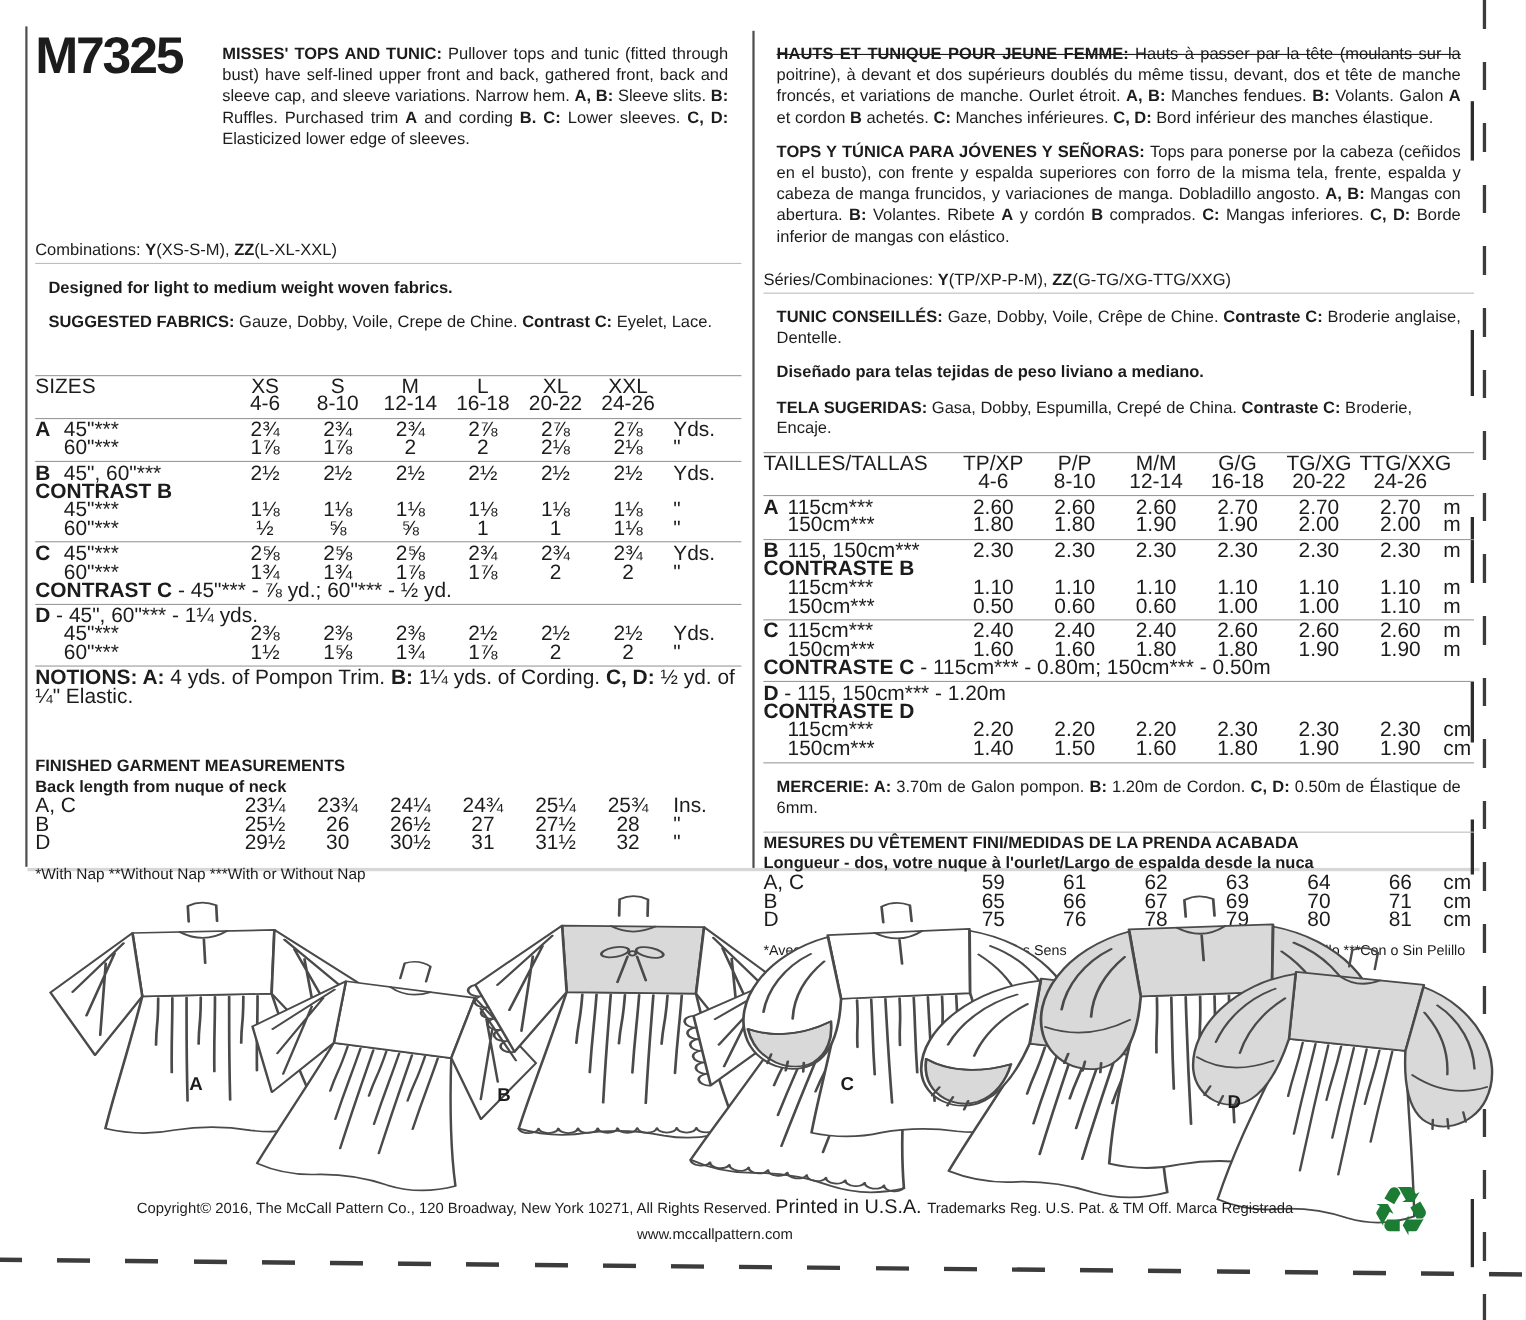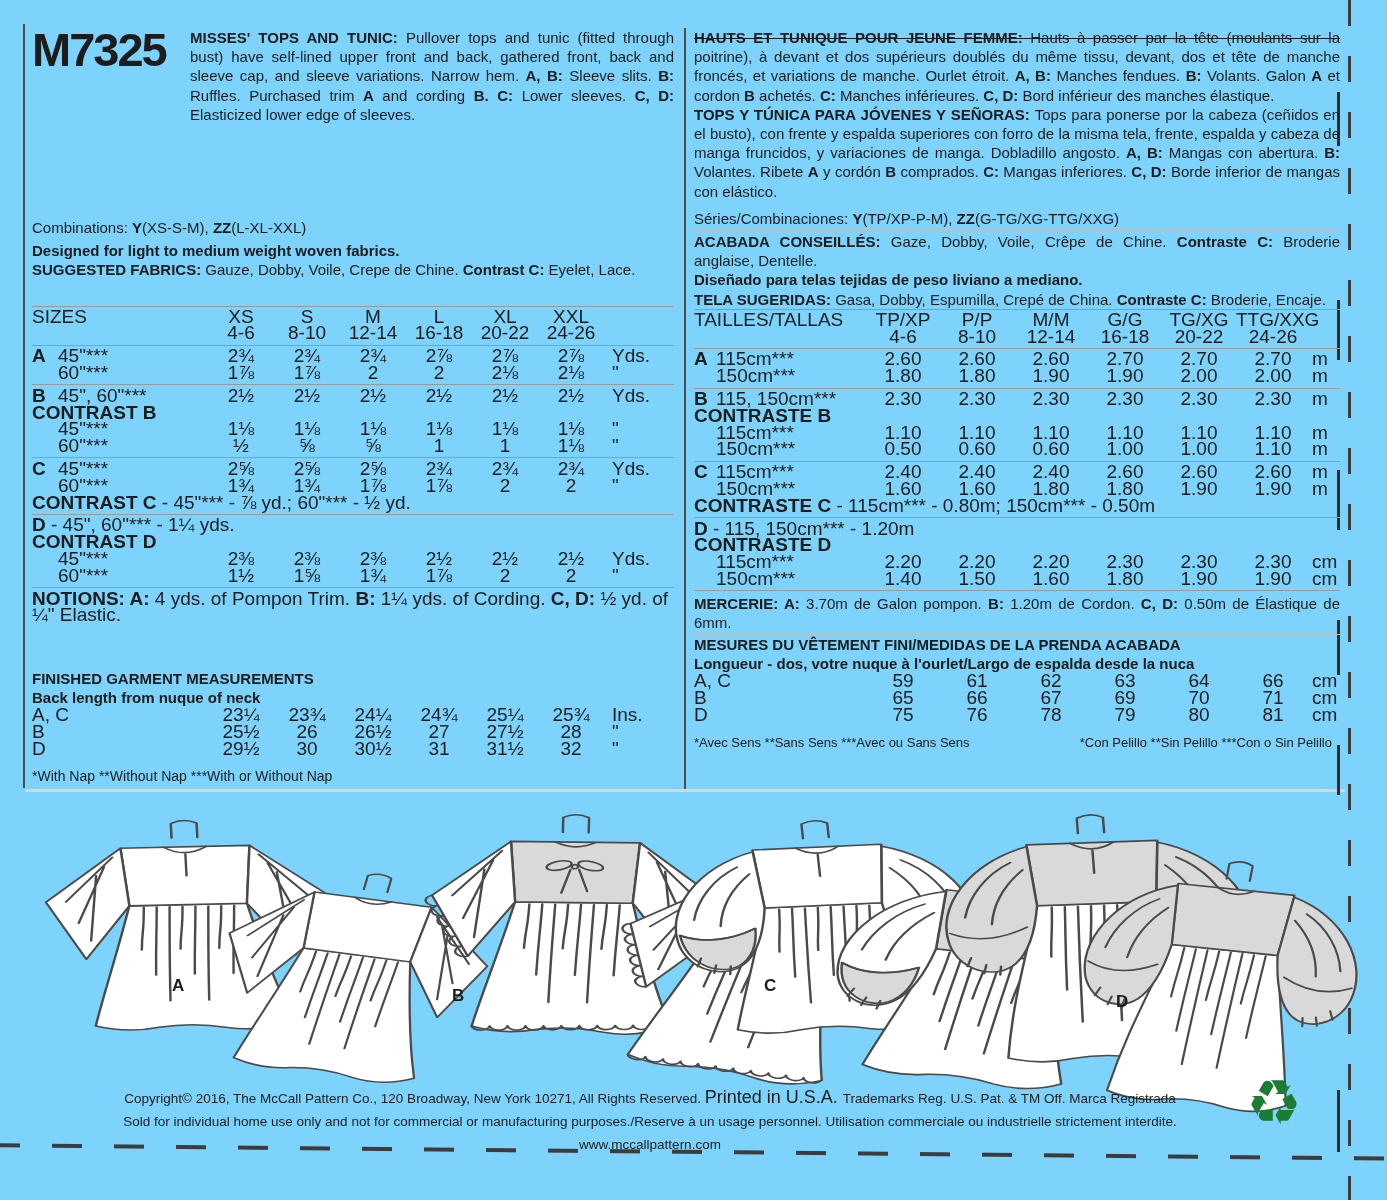--- a/index.html
+++ b/index.html
@@ -1,34 +1,34 @@
 <!DOCTYPE html>
 <html><head>
 <meta charset="utf-8">
 <style>
   html,body{margin:0;padding:0;background:#e8e8e8;}
-  .sheet{position:relative;width:1387px;height:1200px;background:#7dd3fc;overflow:hidden;
+  .sheet{position:relative;width:1387px;height:1200px;background:#ffffff;overflow:hidden;
          font-family:"Liberation Sans","DejaVu Sans",sans-serif;color:#1c1c1c;}
   .b{font-weight:bold;}
   .strike{text-decoration:line-through;}
   .sz-lg{font-size:18px;text-align:right;}
   
   .left-rule{position:absolute;left:23px;top:24px;width:2px;height:764px;background:#4d4d4d;}
   .center-rule{position:absolute;left:684px;top:28px;width:2px;height:762px;background:#4d4d4d;}
   .gray-band{position:absolute;left:25px;top:789px;width:1320px;height:3px;background:#d7d7d7;}
   .dash-right{position:absolute;right:36px;top:0;width:3px;height:1200px;
       background:repeating-linear-gradient(to bottom,#3c3c3c 0 26px,transparent 26px 56px);}
   .dash-bottom{position:absolute;left:-10px;top:1150px;width:1420px;height:4px;transform:rotate(0.55deg);
       background:repeating-linear-gradient(to right,#3c3c3c 0 30px,transparent 30px 62px);}
   .pmark{position:absolute;left:1337px;width:3px;background:#2d2d2d;}
   
   .col{position:absolute;top:28px;font-size:15px;line-height:19.2px;}
   .col.left{left:32px;width:642px;}
   .col.right{left:694px;width:646px;}
-  .col p{margin:0;}
+  .col p{margin:12px;}
   .j{text-align:justify;}
   .hdr{display:flex;align-items:flex-start;min-height:190px;}
   .mnum{font-size:47px;font-weight:bold;letter-spacing:-2px;width:158px;flex:0 0 158px;line-height:44px;}
   .desc{flex:1;}
   .hrule{border-top:1px solid #bdbdbd;margin:2px 0 1px 0;}
   
   .table{font-size:19px;}
   .table .trow{display:grid;align-items:baseline;line-height:16.8px;}
   .tbl-imp .trow{grid-template-columns:26px 150px repeat(6,66px) 1fr;}
   .tbl-met .trow{grid-template-columns:22px 150px repeat(6,74px) 36px;}
@@ -181,23 +181,20 @@
           <div class="cell unit">"</div>
         </div>
         <div class="trow">
           <div class="cell" style="grid-column: 1 / -1;"><span class="b">CONTRAST C</span><span> - 45"*** - ⅞ yd.; 60"*** - ½ yd.</span></div>
         </div>
         <div class="trule"></div>
         <div class="trow">
           <div class="cell" style="grid-column: 1 / -1;"><span class="b">D</span><span> - 45", 60"*** - 1¼ yds.</span></div>
         </div>
         <div class="trow">
-          <div class="cell" style="grid-column: 1 / -1;"><span class="b">CONTRAST D</span></div>
-        </div>
-        <div class="trow">
           <div class="cell b"></div>
           <div class="cell">45"***</div>
           <div class="cell val">2⅜</div>
           <div class="cell val">2⅜</div>
           <div class="cell val">2⅜</div>
           <div class="cell val">2½</div>
           <div class="cell val">2½</div>
           <div class="cell val">2½</div>
           <div class="cell unit">Yds.</div>
         </div>
@@ -255,21 +252,21 @@
       </div>
     <div class="fnote">*With Nap **Without Nap ***With or Without Nap</div>
   </div>
 
   <div class="col right">
     <p class="j"><span class="b strike">HAUTS ET TUNIQUE POUR JEUNE FEMME: </span><span class="strike">Hauts à passer par la tête (moulants sur la</span><span> poitrine), à devant et dos supérieurs doublés du même tissu, devant, dos et tête de manche froncés, et variations de manche. Ourlet étroit. </span><span class="b">A, B:</span><span> Manches fendues. </span><span class="b">B:</span><span> Volants. Galon </span><span class="b">A</span><span> et cordon </span><span class="b">B</span><span> achetés. </span><span class="b">C:</span><span> Manches inférieures. </span><span class="b">C, D:</span><span> Bord inférieur des manches élastique.</span></p>
     <p class="j"><span class="b">TOPS Y TÚNICA PARA JÓVENES Y SEÑORAS: </span><span>Tops para ponerse por la cabeza (ceñidos en el busto), con frente y espalda superiores con forro de la misma tela, frente, espalda y cabeza de manga fruncidos, y variaciones de manga. Dobladillo angosto. </span><span class="b">A, B:</span><span> Mangas con abertura. </span><span class="b">B:</span><span> Volantes. Ribete </span><span class="b">A</span><span> y cordón </span><span class="b">B</span><span> comprados. </span><span class="b">C:</span><span> Mangas inferiores. </span><span class="b">C, D:</span><span> Borde inferior de mangas con elástico.</span></p>
     <div class="sp8"></div>
     <div><span>Séries/Combinaciones: </span><span class="b">Y</span><span>(TP/XP-P-M), </span><span class="b">ZZ</span><span>(G-TG/XG-TTG/XXG)</span></div>
     <div class="hrule"></div>
-    <p class="j"><span class="b">ACABADA CONSEILLÉS: </span><span>Gaze, Dobby, Voile, Crêpe de Chine. </span><span class="b">Contraste C:</span><span> Broderie anglaise, Dentelle.</span></p>
+    <p class="j"><span class="b">TUNIC CONSEILLÉS: </span><span>Gaze, Dobby, Voile, Crêpe de Chine. </span><span class="b">Contraste C:</span><span> Broderie anglaise, Dentelle.</span></p>
     <p class="b">Diseñado para telas tejidas de peso liviano a mediano.</p>
     <p><span class="b">TELA SUGERIDAS: </span><span>Gasa, Dobby, Espumilla, Crepé de China. </span><span class="b">Contraste C:</span><span> Broderie, Encaje.</span></p>
     <div class="table tbl-met topline">
         <div class="trow">
           <div class="cell title" style="grid-column: 1 / 3;">TAILLES/TALLAS</div>
           <div class="cell val">TP/XP</div>
           <div class="cell val">P/P</div>
           <div class="cell val">M/M</div>
           <div class="cell val">G/G</div>
           <div class="cell val">TG/XG</div>
@@ -633,18 +630,17 @@
             <path d="M58,52 C40,64 28,86 24,108 M66,60 C52,76 44,96 42,116"></path>
           </g>
           <path d="M106,24 L106,8 Q115,2 124,8 L124,24"></path>
         </g>
       </svg>
     </div>
   <div class="glabel" style="left:1116px;top:992px;">D</div>
 
   <div class="footer">
     <div><span>Copyright© 2016,  The McCall Pattern Co., 120 Broadway, New York 10271, All Rights Reserved. </span><span class="sz-lg">Printed in U.S.A. </span><span>Trademarks Reg. U.S. Pat. &amp; TM Off. Marca Registrada</span></div>
-    <div>Sold for individual home use only and not for commercial or manufacturing purposes./Reserve à un usage personnel. Utilisation commerciale ou industrielle strictement interdite.</div>
     <div>www.mccallpattern.com</div>
   </div>
   <div class="recycle" style="color: rgb(29, 124, 51);">♻</div>
 
 </div>
 
 </body></html>

